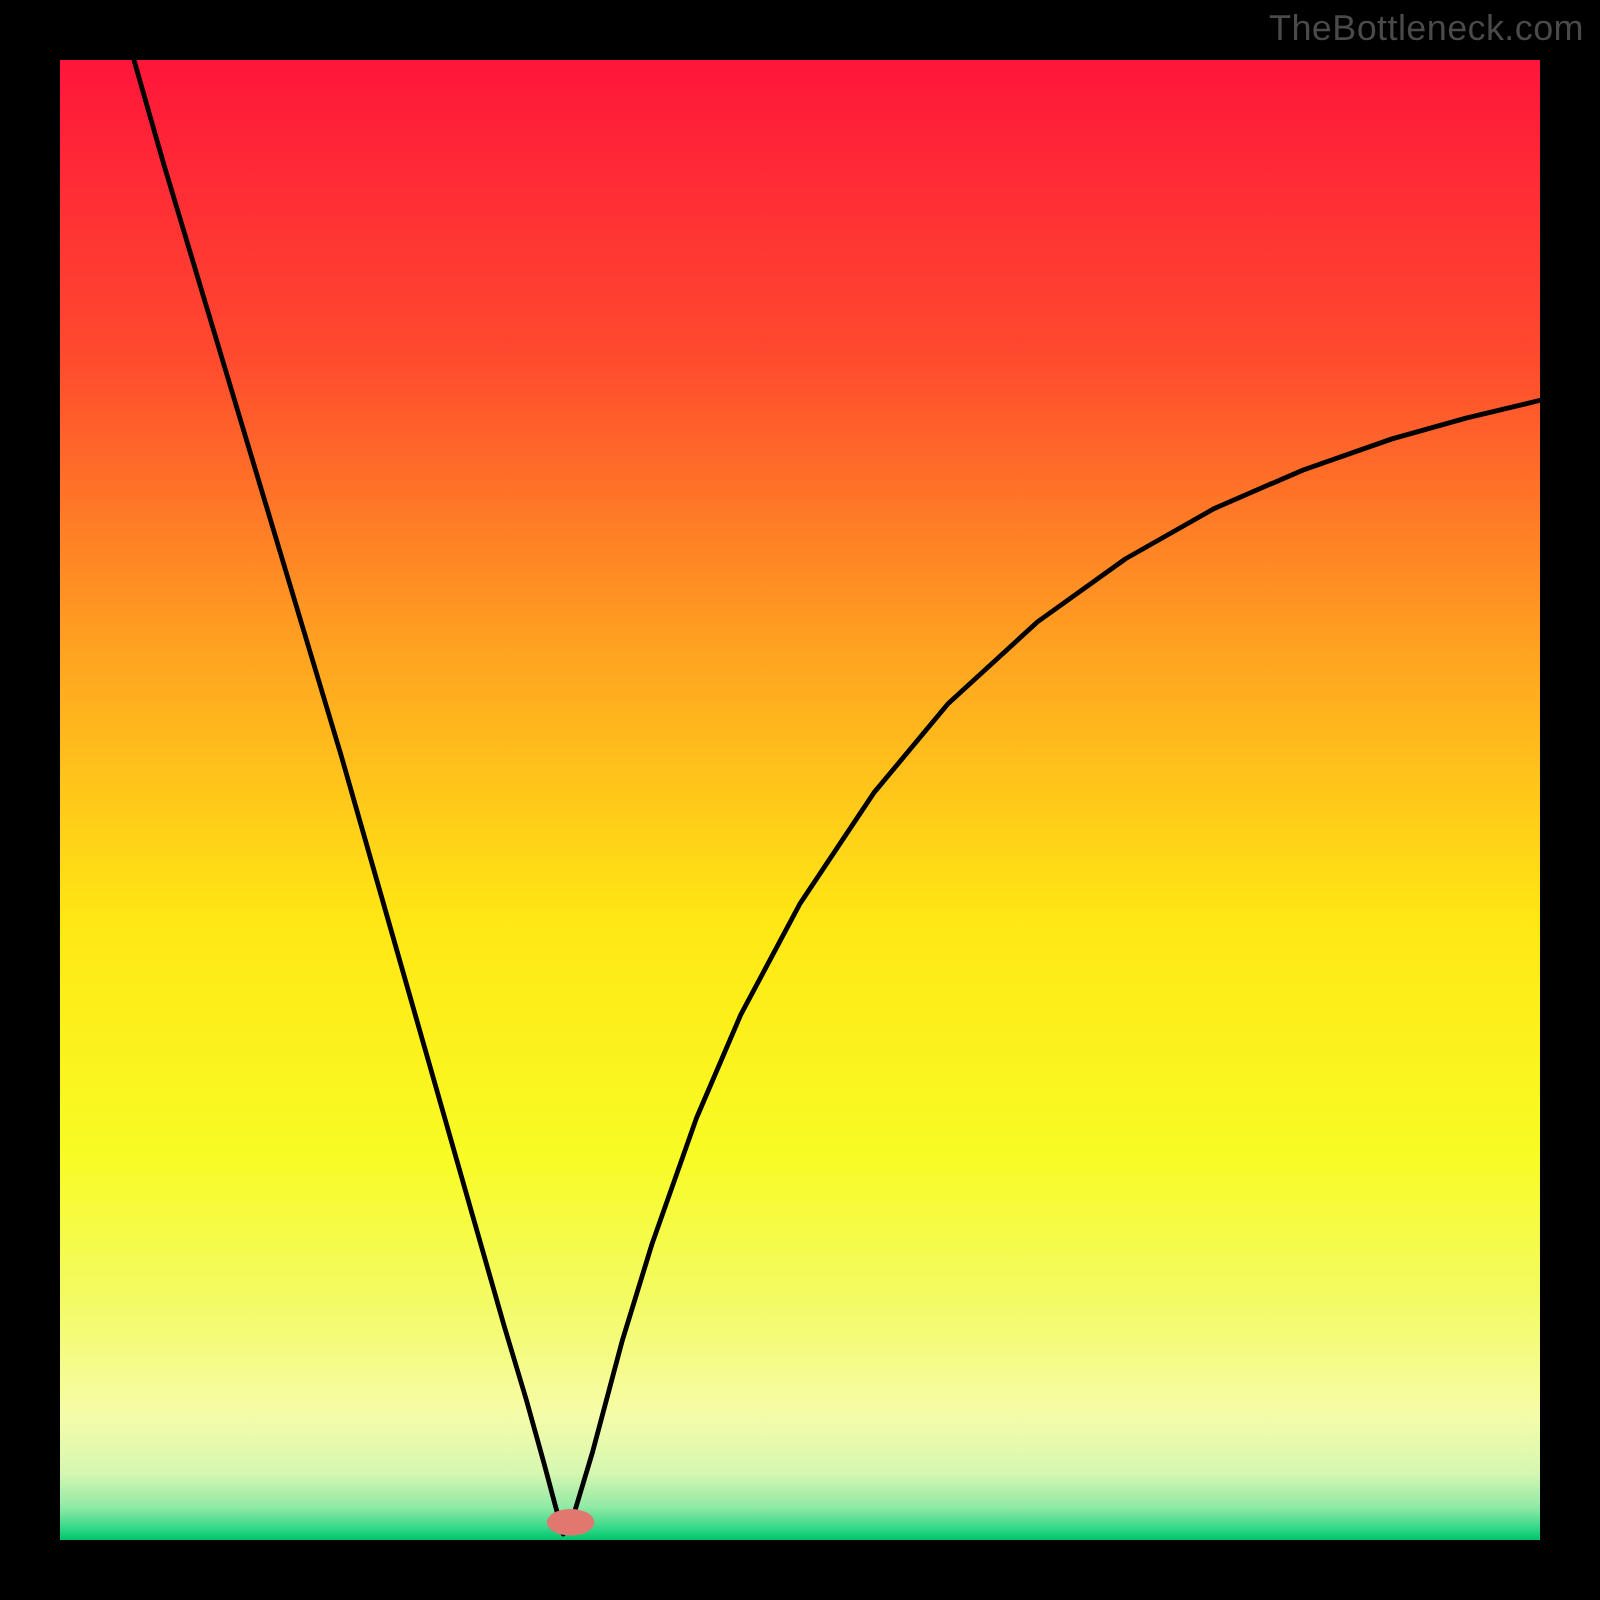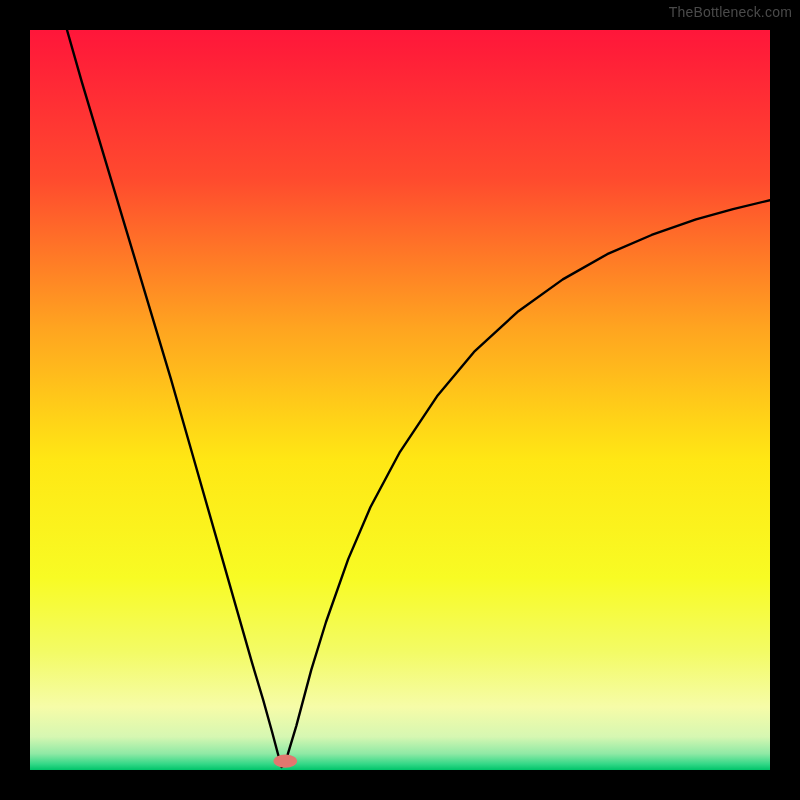--- a/index.html
+++ b/index.html
@@ -24,21 +24,21 @@
     left: 0;
     top: 0;
     width: 740px;
     height: 740px;
   }
   .watermark {
     position: absolute;
     top: 4px;
     right: 8px;
     color: #4a4a4a;
-    font-size: 14px;
+    font-size: 18px;
     font-weight: 500;
     letter-spacing: 0.2px;
     font-family: Arial, Helvetica, sans-serif;
   }
   svg {
     display: block;
   }
 </style>
 </head>
 <body>

